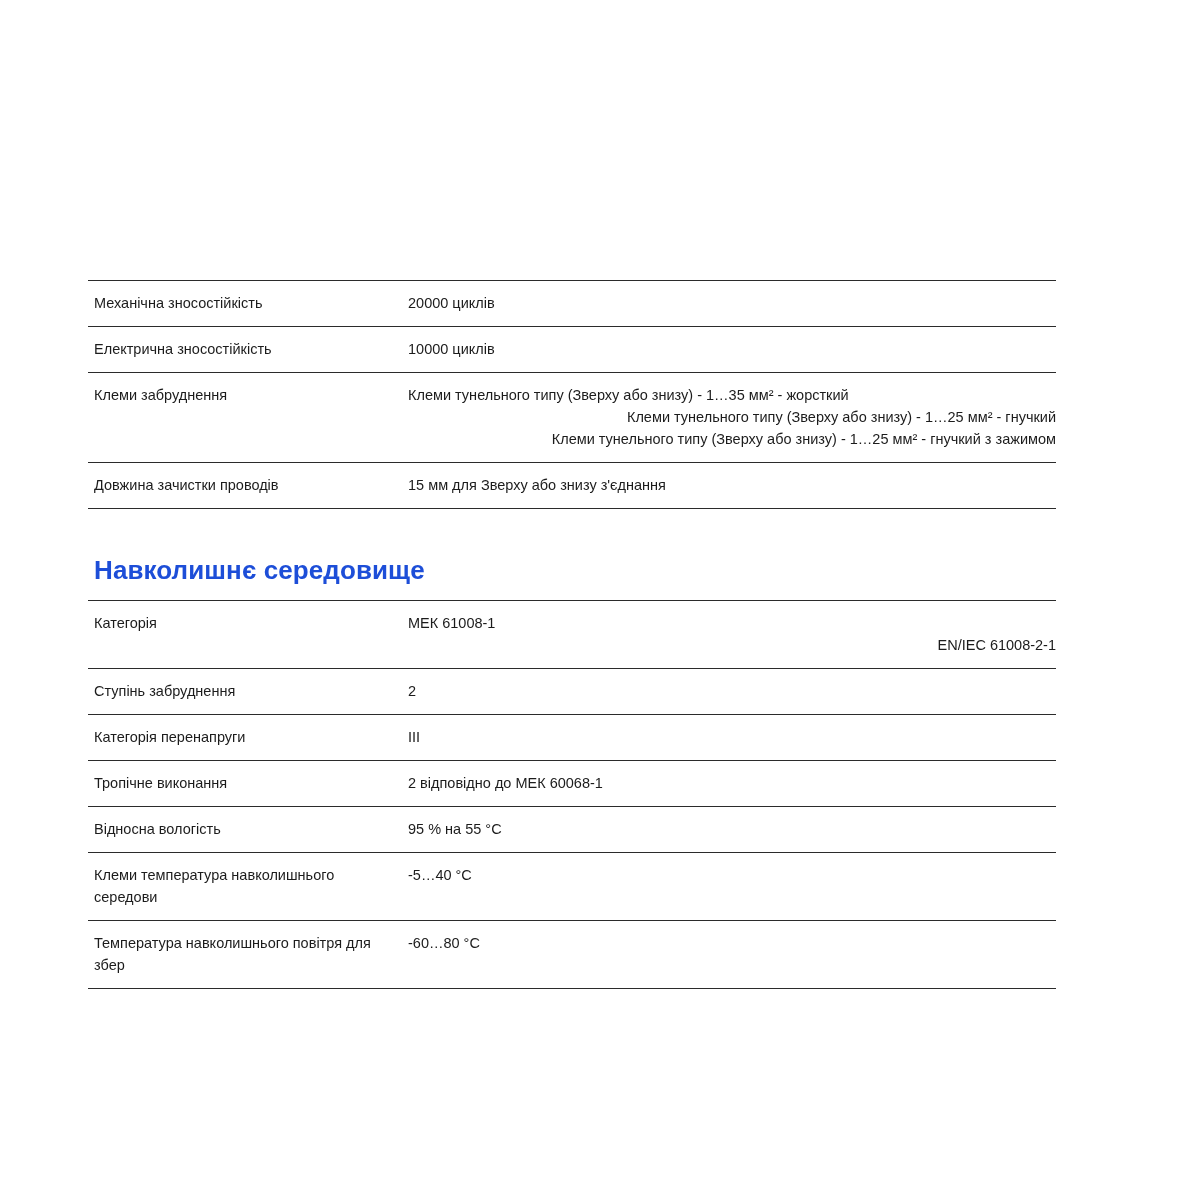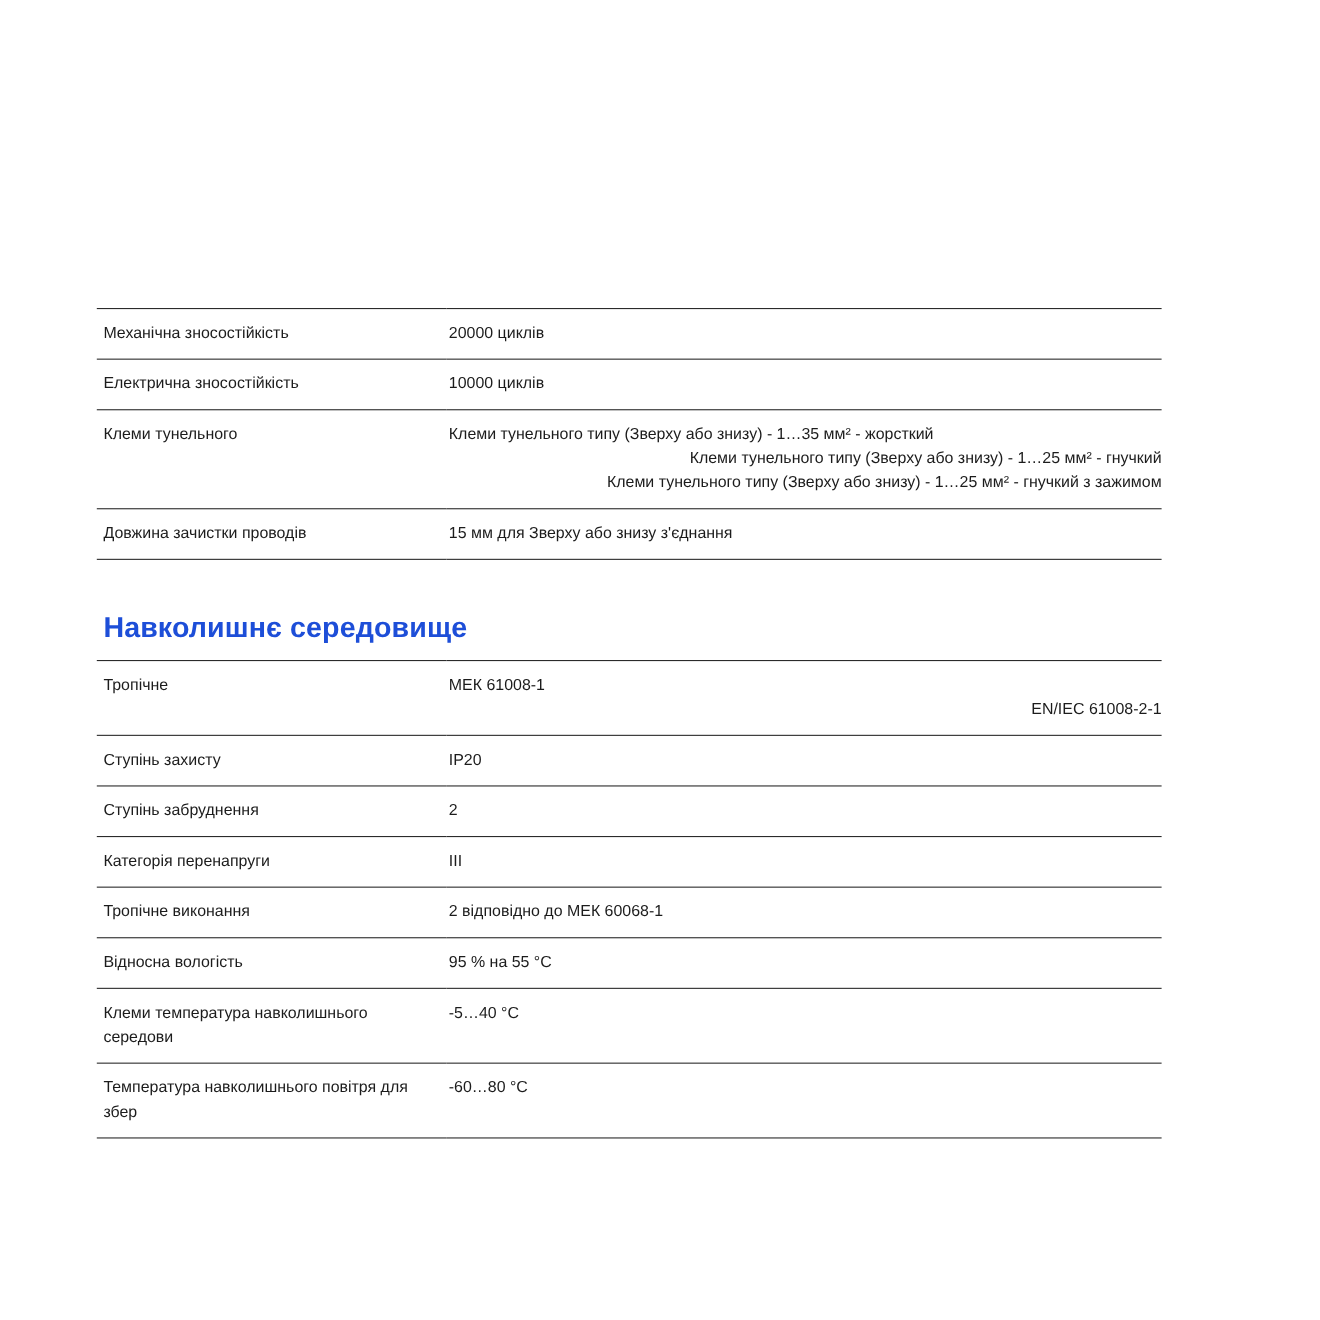--- a/index.html
+++ b/index.html
@@ -92,51 +92,45 @@
             <span class="line">20000 циклів</span>
           </td>
         </tr>
         <tr>
           <td class="label">Електрична зносостійкість</td>
           <td class="value">
             <span class="line">10000 циклів</span>
           </td>
         </tr>
         <tr>
-          <td class="label">Клеми тунельного</td>
+          <td class="label">Клеми забруднення</td>
           <td class="value">
             <span class="line">Клеми тунельного типу (Зверху або знизу) - 1…35 мм² - жорсткий</span>
             <span class="line">Клеми тунельного типу (Зверху або знизу) - 1…25 мм² - гнучкий</span>
             <span class="line">Клеми тунельного типу (Зверху або знизу) - 1…25 мм² - гнучкий з зажимом</span>
           </td>
         </tr>
         <tr>
           <td class="label">Довжина зачистки проводів</td>
           <td class="value">
             <span class="line">15 мм для Зверху або знизу з'єднання</span>
           </td>
         </tr>
       </tbody>
     </table>
 
     <div class="section-heading">Навколишнє середовище</div>
 
     <table class="spec-table table-second">
       <tbody>
         <tr>
-          <td class="label">Тропічне</td>
+          <td class="label">Категорія</td>
           <td class="value">
             <span class="line">МЕК 61008-1</span>
             <span class="line">EN/IEC 61008-2-1</span>
-          </td>
-        </tr>
-        <tr>
-          <td class="label">Ступінь захисту</td>
-          <td class="value">
-            <span class="line">IP20</span>
           </td>
         </tr>
         <tr>
           <td class="label">Ступінь забруднення</td>
           <td class="value">
             <span class="line">2</span>
           </td>
         </tr>
         <tr>
           <td class="label">Категорія перенапруги</td>

